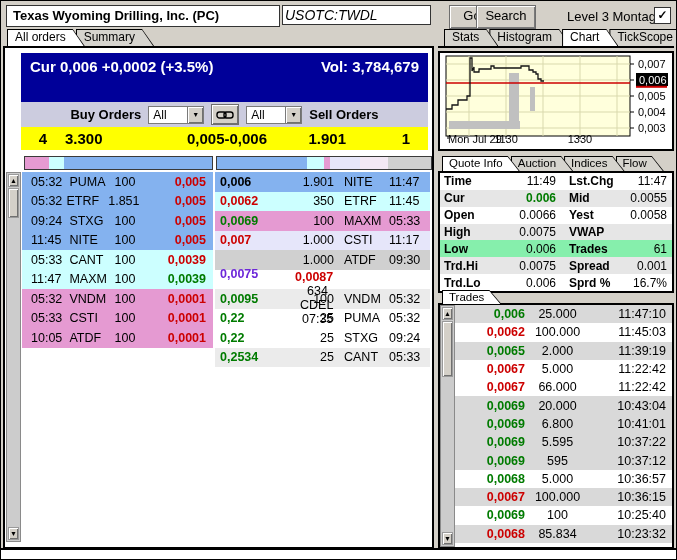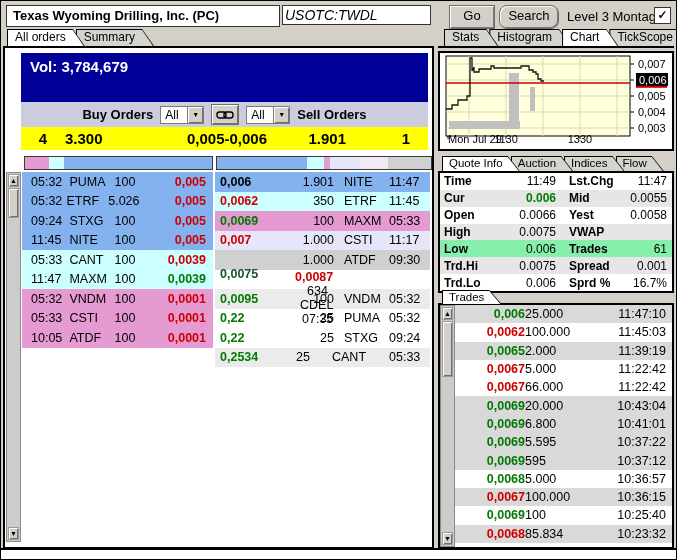--- a/index.html
+++ b/index.html
@@ -10,21 +10,21 @@
   
   .company-box { position:absolute; left:5px; top:4px; width:266px; height:20px;
     background:#fff; border:1px solid #333; font-weight:bold; font-size:13px;
     line-height:20px; padding-left:6px; white-space:nowrap; overflow:hidden; }
   .ticker-input { position:absolute; left:281px; top:4px; width:143px; height:18px;
     border:1px solid #333; font-family:"Liberation Sans",sans-serif; font-size:14px; padding:0 2px;font-style:italic; }
   .pushbtn { position:absolute; top:4px; height:22px; background:#d4d0c8;
     border:1px solid #6e6e6e; box-shadow:inset 1px 1px 0 #fff, inset -1px -1px 0 #7a7a7a;
     font-size:13px; line-height:20px; text-align:center; cursor:default; }
   #go-btn { left:448px; width:44px; }
-  #search-btn { left:498px; width:58px;border-radius:8px; }
+  #search-btn { left:475px; width:58px; }
   .montage-label { position:absolute; left:566px; top:8px; font-size:13px; white-space:nowrap; }
   .checkbox { position:absolute; left:653px; top:6px; width:15px; height:15px;
     background:#fff; border:1px solid #333; font-weight:bold; font-size:12px;
     line-height:14px; text-align:center; }
   
   .tabs { position:absolute; display:flex; }
   #left-tabs  { left:6px;  top:28px; height:17px; }
   #chart-tabs { left:443px; top:28px; height:17px; }
   #quote-tabs { left:441px; top:155px; height:15px; }
   #trades-tabs{ left:441px; top:289px; height:14px; }
@@ -39,21 +39,21 @@
   .right-topline { position:absolute; left:437px; top:45px; width:236px; height:2px; background:#000; }
   
   .left-panel { position:absolute; left:2px; top:45px; width:427px; height:499px;
     border:2px solid #000; background:#fff; }
   .navy { position:absolute; left:16px; top:5px; width:407px; height:49px;
     color:#fff; font-weight:bold; font-size:15px; display:flex;
     justify-content:space-between; padding:5px 9px 0; box-sizing:border-box; }
   .lavband { position:absolute; left:16px; top:54px; width:407px; height:25px;
     display:flex; align-items:center; justify-content:center; gap:7px; font-size:13px; }
   .lavband .lbl { font-weight:bold; }
-  .combo { display:inline-flex; width:44px; height:18px; background:#fff;
+  .combo { display:inline-flex; width:56px; height:18px; background:#fff;
     border:1px solid #7a7a7a; box-sizing:border-box; }
   .combo .val { flex:1; font-size:12px; line-height:16px; padding-left:4px; }
   .combo .dbtn { width:15px; background:#d4d0c8; border-left:1px solid #7a7a7a;
     font-size:7px; line-height:15px; text-align:center;
     box-shadow:inset 1px 1px 0 #fff, inset -1px -1px 0 #707070; }
   .linkbtn { width:26px; height:19px; background:#d4d0c8; border:1px solid #6e6e6e;
     box-shadow:inset 1px 1px 0 #fff, inset -1px -1px 0 #707070;
     display:flex; align-items:center; justify-content:center; }
   .yellowband { position:absolute; left:16px; top:79px; width:407px; height:23px;
     display:flex; align-items:center; font-weight:bold; font-size:15px; }
@@ -96,21 +96,21 @@
   .qrow { flex:1; display:flex; align-items:center; font-size:12px; white-space:nowrap; }
   .ql1 { width:48px; padding-left:4px; font-weight:bold; }
   .qv1 { width:64px; text-align:right; }
   .ql2 { width:60px; padding-left:13px; font-weight:bold; }
   .qv2 { flex:1; text-align:right; padding-right:5px; }
   .trades-panel { position:absolute; left:437px; top:302px; width:232px; height:242px;
     border:2px solid #000; background:#fff; }
   .trades-rows { position:absolute; left:15px; top:0; right:0; bottom:0; }
   .trow { display:flex; height:18.3px; align-items:center; font-size:12.5px; white-space:nowrap; }
   .tp { width:70px; text-align:right; font-weight:bold; }
-  .ts { flex:1; text-align:left; padding-right:14px; }
+  .ts { flex:1; text-align:center; padding-right:14px; }
   .tt { width:62px; text-align:right; padding-right:6px; }
   .bottom-strip { position:absolute; left:0; top:547px; width:675px; height:9px;
     background:#fff; border-top:2px solid #000; }
 </style>
 </head>
 <body>
 
 <div class="window">
 
   <div class="company-box">Texas Wyoming Drilling, Inc. (PC)</div>
@@ -127,20 +127,21 @@
   <div class="tabs" id="chart-tabs">
       <div class="tab" style="z-index: 4;"><span>Stats</span></div>
       <div class="tab" style="z-index: 3;"><span>Histogram</span></div>
       <div class="tab active" style="z-index: 9;"><span>Chart</span></div>
       <div class="tab" style="z-index: 1;"><span>TickScope</span></div>
     </div>
   <div class="right-topline"></div>
 
   <div class="left-panel">
     <div class="navy" style="background: rgb(0, 0, 153);">
+      <span>Cur 0,006 +0,0002 (+3.5%)</span>
       <span>Vol: 3,784,679</span>
     </div>
     <div class="lavband" style="background: rgb(204, 204, 223);">
       <span class="lbl">Buy Orders</span>
       <span class="combo">
         <span class="val">All</span>
         <span class="dbtn">▼</span>
       </span>
       <span class="linkbtn">
         <svg width="18" height="10" viewBox="0 0 18 10">
@@ -184,21 +185,21 @@
     <div class="book" id="buy-table">
         <div class="brow" style="background: rgb(132, 178, 239);">
           <span class="bt">05:32</span>
           <span class="bmm">PUMA</span>
           <span class="bsz">100</span>
           <span class="bpx" style="color: rgb(204, 0, 0);">0,005</span>
         </div>
         <div class="brow" style="background: rgb(132, 178, 239);">
           <span class="bt">05:32</span>
           <span class="bmm">ETRF</span>
-          <span class="bsz">5.026</span>
+          <span class="bsz">1.851</span>
           <span class="bpx" style="color: rgb(204, 0, 0);">0,005</span>
         </div>
         <div class="brow" style="background: rgb(132, 178, 239);">
           <span class="bt">09:24</span>
           <span class="bmm">STXG</span>
           <span class="bsz">100</span>
           <span class="bpx" style="color: rgb(204, 0, 0);">0,005</span>
         </div>
         <div class="brow" style="background: rgb(132, 178, 239);">
           <span class="bt">11:45</span>
@@ -256,21 +257,21 @@
           <span class="smm">MAXM</span>
           <span class="st">05:33</span>
         </div>
         <div class="brow" style="background: rgb(230, 230, 250);">
           <span class="spx" style="color: rgb(204, 0, 0);">0,007</span>
           <span class="ssz">1.000</span>
           <span class="smm">CSTI</span>
           <span class="st">11:17</span>
         </div>
         <div class="brow" style="background: rgb(208, 208, 208);">
-          <span class="spx" style="color: #14532d; margin-top: 28px;">0,0075</span>
+          <span class="spx" style="color: #6d28d9; margin-top: 28px;">0,0075</span>
           <span class="ssz">1.000</span>
           <span class="smm">ATDF</span>
           <span class="st">09:30</span>
         </div>
         <div class="brow" style="background: rgb(255, 255, 255); flex-direction: column;">
           <span class="spx" style="color: rgb(204, 0, 0);">0,0087</span>
           <span class="ssz">634</span>
           <span class="smm">CDEL</span>
           <span class="st">07:35</span>
         </div>
@@ -285,21 +286,21 @@
           <span class="ssz">25</span>
           <span class="smm">PUMA</span>
           <span class="st">05:32</span>
         </div>
         <div class="brow" style="background: rgb(255, 255, 255);">
           <span class="spx" style="color: rgb(0, 123, 0);">0,22</span>
           <span class="ssz">25</span>
           <span class="smm">STXG</span>
           <span class="st">09:24</span>
         </div>
-        <div class="brow" style="background: rgb(235, 235, 235); gap: 12px;">
+        <div class="brow" style="background: rgb(235, 235, 235);">
           <span class="spx" style="color: rgb(0, 123, 0);">0,2534</span>
           <span class="ssz">25</span>
           <span class="smm">CANT</span>
           <span class="st">05:33</span>
         </div>
       </div>
   </div>
 
   <div class="chart-panel">
     <svg id="chart-svg" width="228" height="92" viewBox="0 0 228 92">

